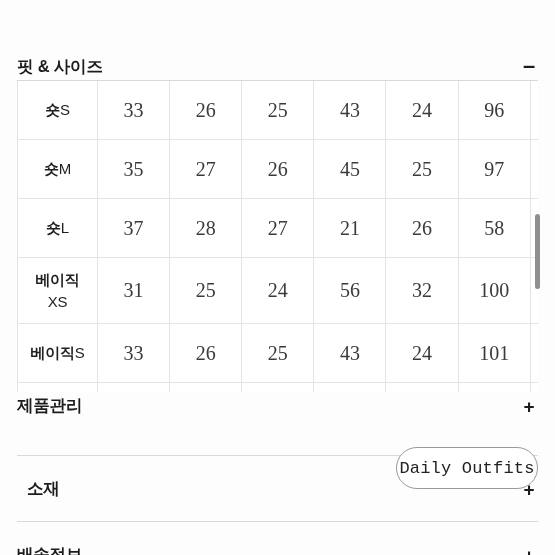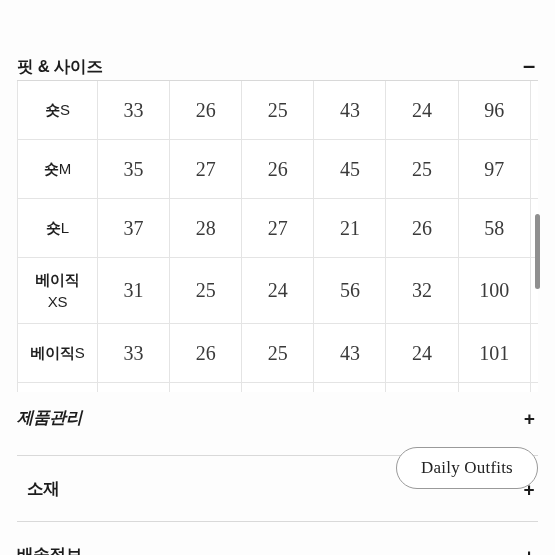--- a/index.html
+++ b/index.html
@@ -149,21 +149,21 @@
     white-space: nowrap;
   }
   .divider {
     position: absolute;
     left: 17px;
     width: 521px;
     height: 1px;
     background: #d9d9d9;
   }
 
-  #acc-care     { top: 398px; font-style: italic; }
+  #acc-care     { top: 386px; }
   #div-1        { top: 455px; }
   #acc-material { top: 469px; margin-left: 10px; }
   #div-2        { top: 521px; }
   #acc-ship     { top: 535px; }
 
   
   .pill {
     position: absolute;
     left: 396px;
     top: 447px;
@@ -171,21 +171,21 @@
     height: 42px;
     border: 1px solid #9a9a9a;
     border-radius: 21px;
     background: #ffffff;
     display: flex;
     align-items: center;
     justify-content: center;
     box-sizing: border-box;
   }
   .pill span {
-    font-family: Liberation Serif, serif;
+    font-family: Liberation Mono, monospace;
     font-size: 17px;
     color: #222222;
     letter-spacing: 0.2px;
     white-space: nowrap;
   }
 </style>
 </head>
 <body>
 
 <div class="page">

